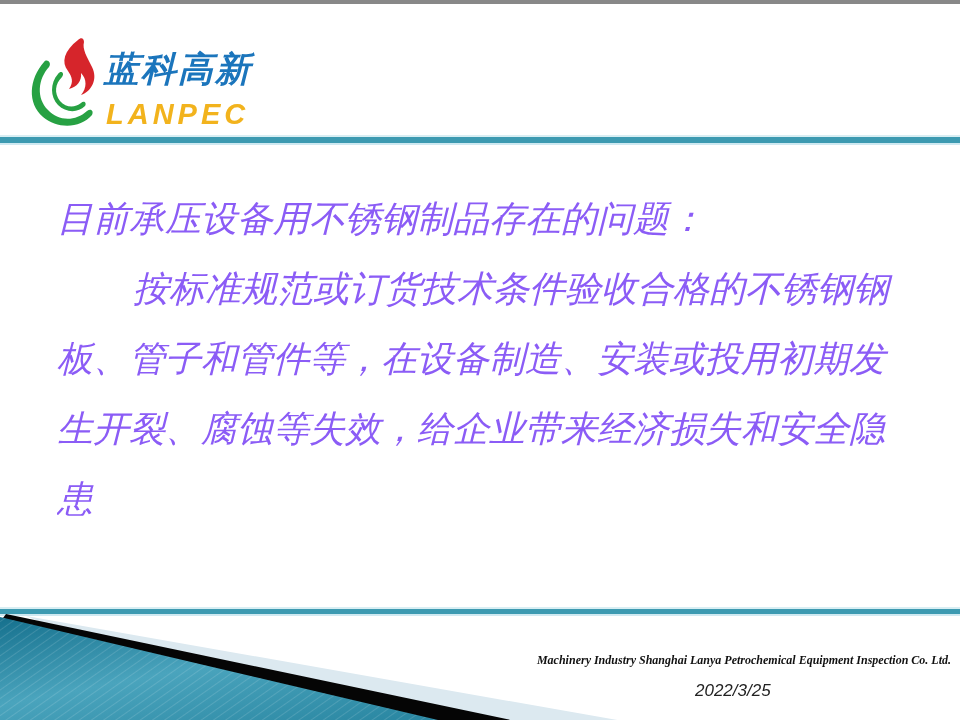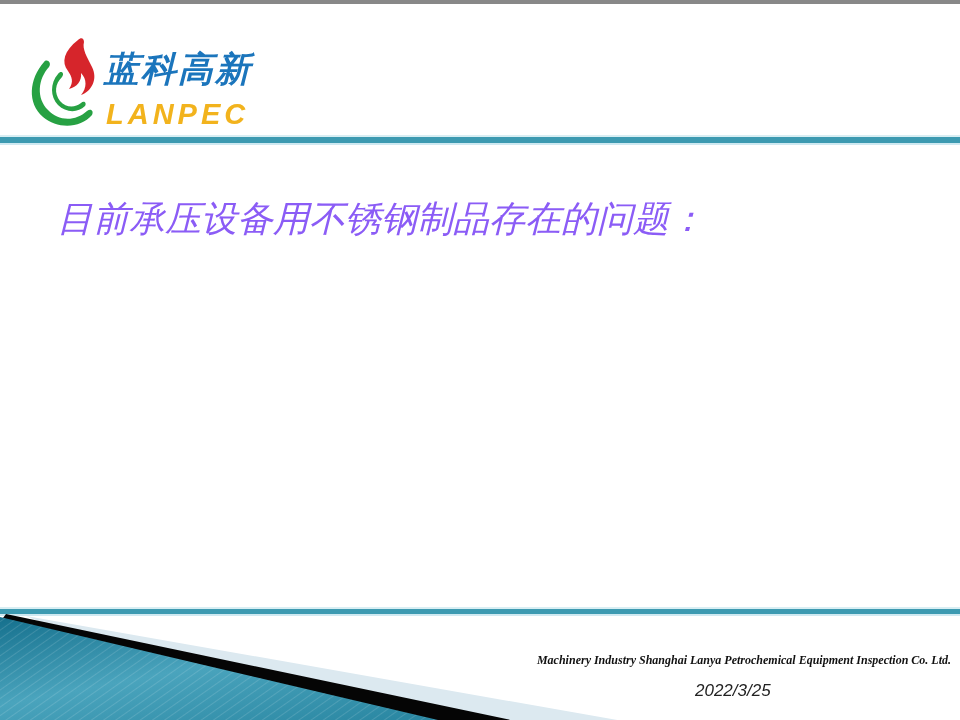--- a/index.html
+++ b/index.html
@@ -73,20 +73,24 @@
 
 
   <div class="header-rule">
     <div class="l1"></div>
       <div class="l2"></div>
       <div class="l3"></div>
   </div>
 
   <div class="body-text">
     <p>目前承压设备用不锈钢制品存在的问题：</p>
+    <p class="indent">按标准规范或订货技术条件验收合格的不锈钢钢
+板、管子和管件等，在设备制造、安装或投用初期发
+生开裂、腐蚀等失效，给企业带来经济损失和安全隐
+患</p>
   </div>
 
   <svg class="footer-art" width="960" height="120" viewBox="0 0 960 120">
     <defs>
       <linearGradient id="tealGrad" x1="0" y1="0" x2="0.8" y2="1">
         <stop offset="0" stop-color="#15708d"></stop>
         <stop offset="0.5" stop-color="#4aa4bd"></stop>
         <stop offset="1" stop-color="#2b88a3"></stop>
       </linearGradient>
       <pattern id="hatch" width="7" height="7" patternTransform="rotate(55)" patternUnits="userSpaceOnUse">

